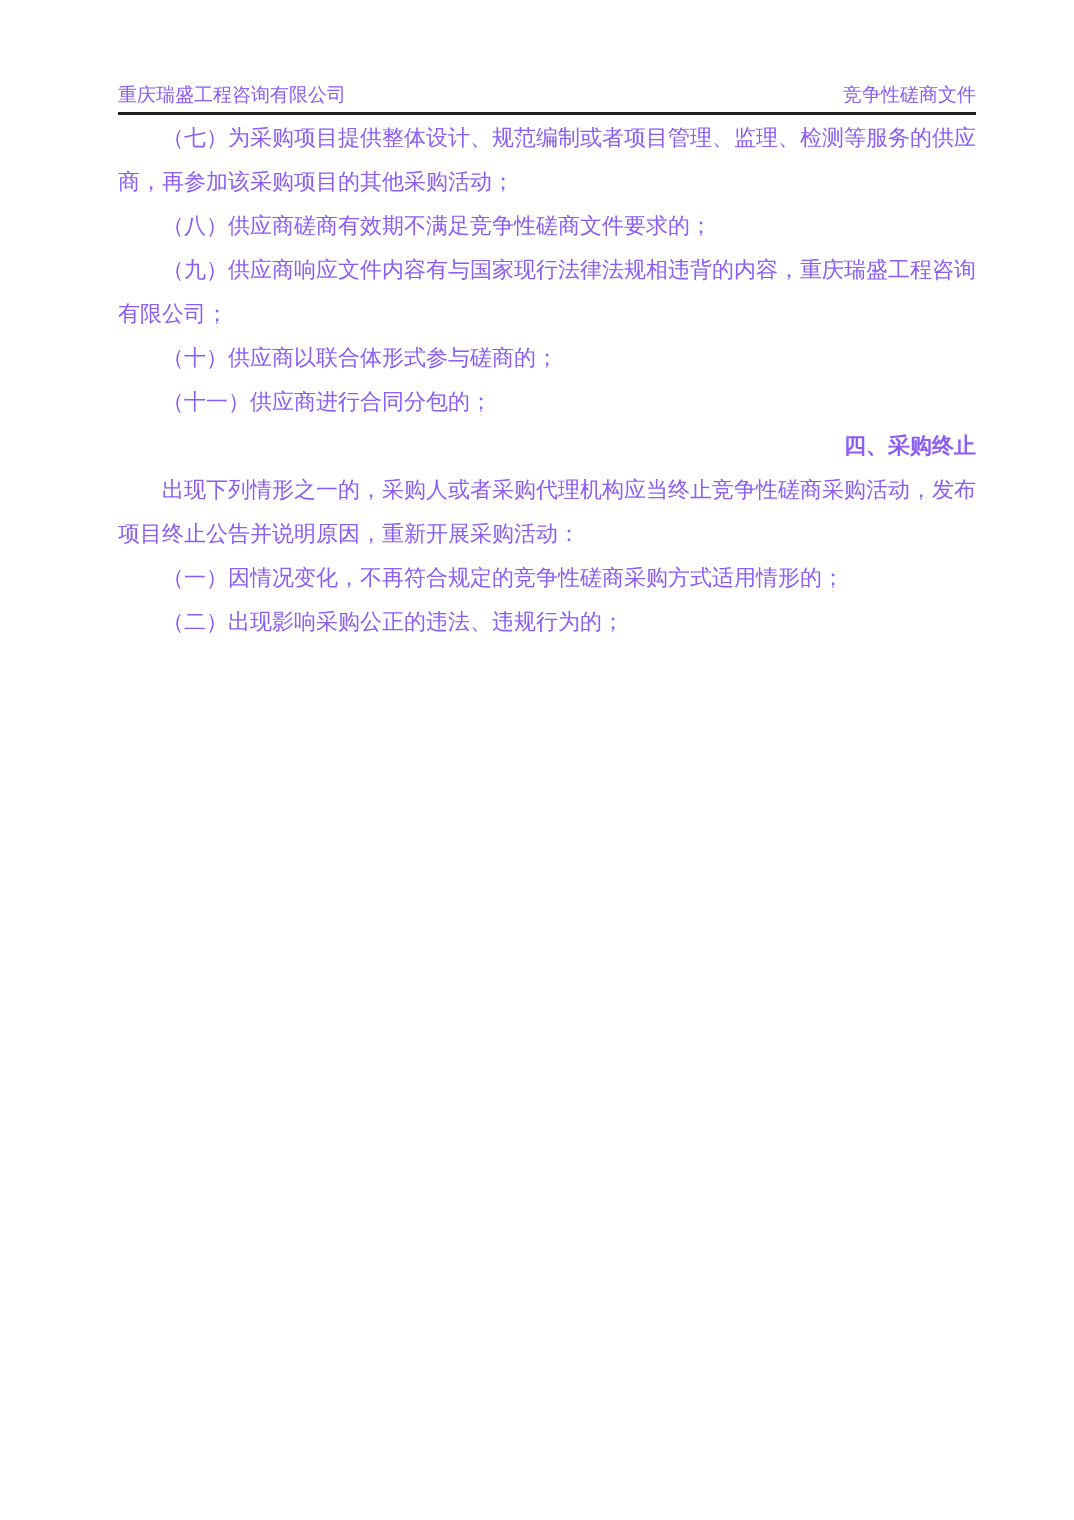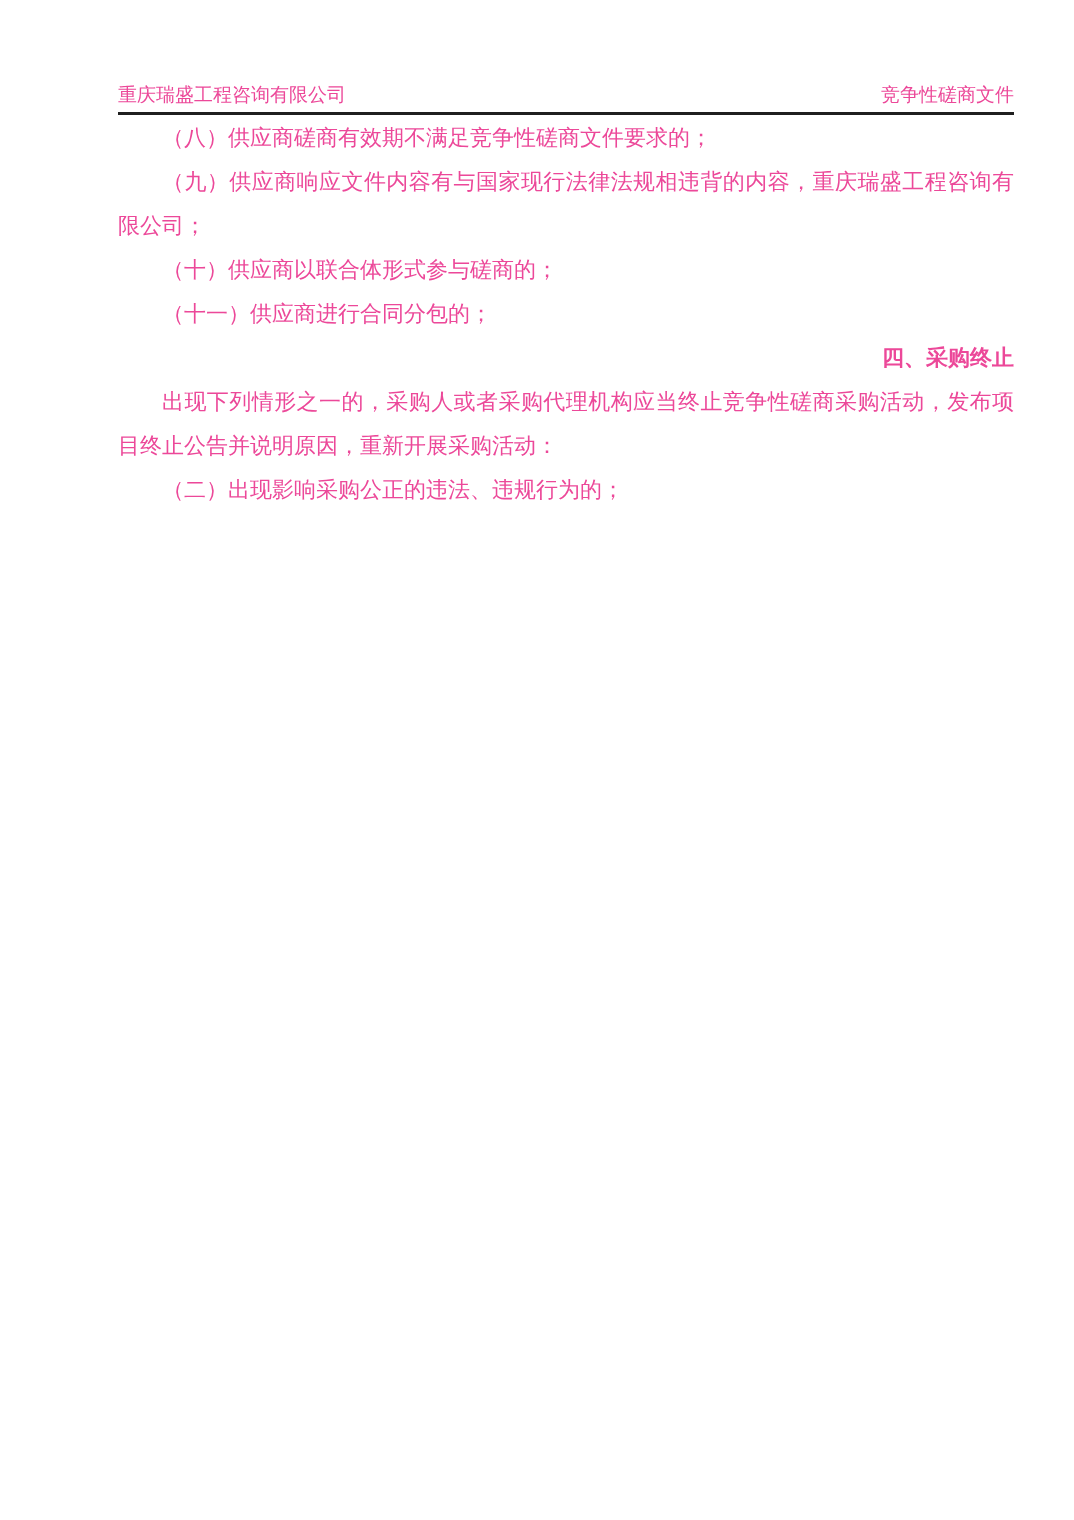--- a/index.html
+++ b/index.html
@@ -6,23 +6,23 @@
     margin: 0;
     padding: 0;
     background: #ffffff;
   }
   .page {
     position: relative;
     width: 1074px;
     height: 1205px;
     background: #ffffff;
     box-sizing: border-box;
-    padding: 84px 60px 0 118px;
+    padding: 84px 98px 0 118px;
     font-family: "Liberation Serif", "DejaVu Serif", serif;
-    color: #ec4899;
+    color: #8b5cf6;
     overflow: hidden;
   }
   .header {
     display: flex;
     justify-content: space-between;
     align-items: flex-end;
     font-size: 19px;
     line-height: 21px;
   }
   .header-rule {
@@ -61,26 +61,28 @@
 <div class="page">
 
   <div class="header">
     <span>重庆瑞盛工程咨询有限公司</span>
     <span>竞争性磋商文件</span>
   </div>
 
   <hr class="header-rule">
 
   <div class="doc-body">
+    <p>（七）为采购项目提供整体设计、规范编制或者项目管理、监理、检测等服务的供应商，再参加该采购项目的其他采购活动；</p>
     <p>（八）供应商磋商有效期不满足竞争性磋商文件要求的；</p>
     <p>（九）供应商响应文件内容有与国家现行法律法规相违背的内容，重庆瑞盛工程咨询有限公司；</p>
     <p>（十）供应商以联合体形式参与磋商的；</p>
     <p>（十一）供应商进行合同分包的；</p>
     <p class="section-heading">四、采购终止</p>
     <p>出现下列情形之一的，采购人或者采购代理机构应当终止竞争性磋商采购活动，发布项目终止公告并说明原因，重新开展采购活动：</p>
+    <p>（一）因情况变化，不再符合规定的竞争性磋商采购方式适用情形的；</p>
     <p>（二）出现影响采购公正的违法、违规行为的；</p>
   </div>
 
   <div class="footer">
     <span>19</span>
   </div>
 
 </div>
 
 </body></html>

